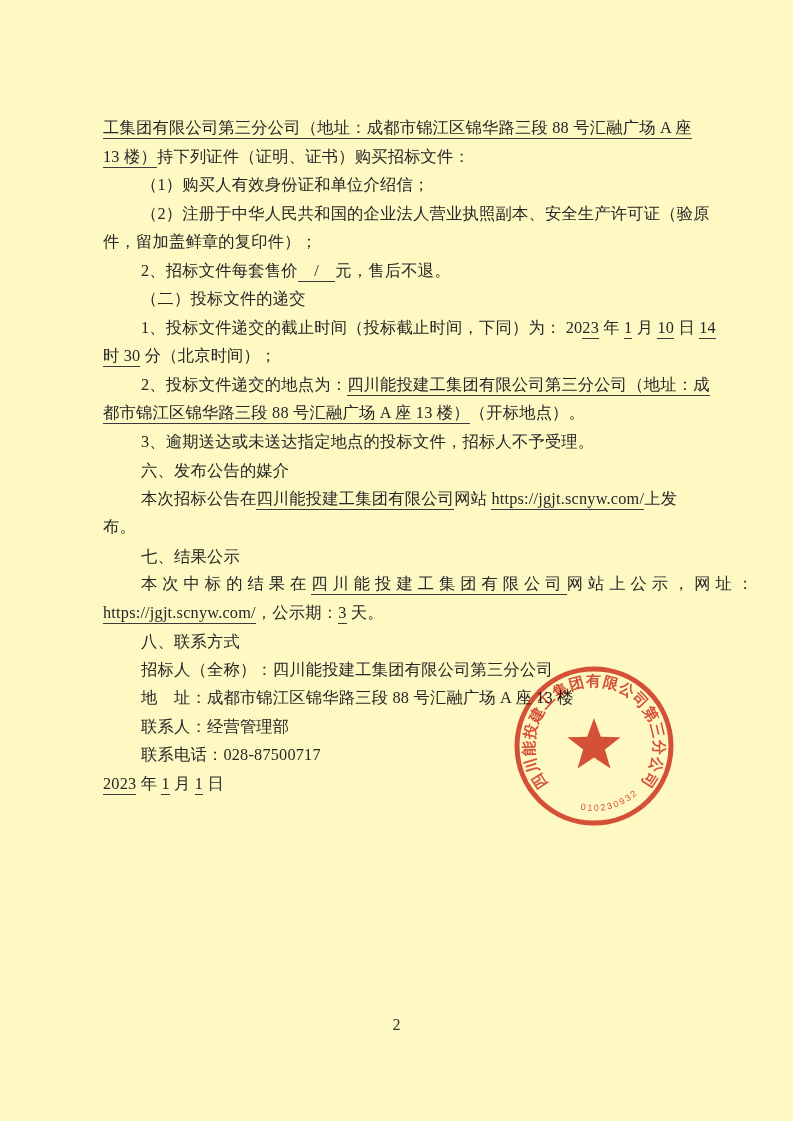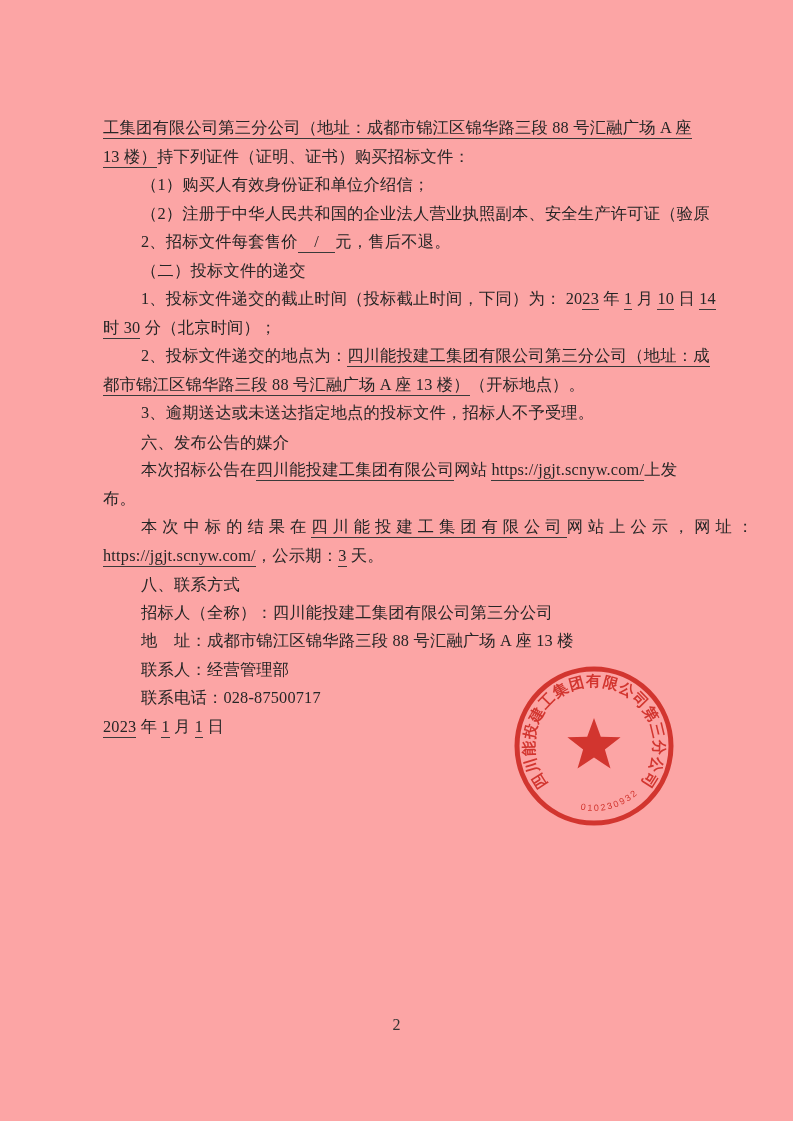--- a/index.html
+++ b/index.html
@@ -1,20 +1,20 @@
 <!DOCTYPE html>
 <html lang="zh"><head>
 <meta charset="utf-8">
 <style>
   html,body{margin:0;padding:0;background:#e8e8e8;}
   .page{
     position:relative;
     width:793px;height:1121px;
     margin:0 auto;
-    background:#fca5a5;
+    background:#fef9c3;
     overflow:hidden;
     font-family:"Liberation Serif","DejaVu Serif",serif;
     color:#262626;
   }
   .content{
     position:absolute;
     left:103px;top:114px;
     width:588px;
     font-size:16.3px;
     line-height:28.5px;
@@ -46,20 +46,21 @@
   <div class="content">
 
     <p><span class="u">工集团有限公司第三分公司（地址：成都市锦江区锦华路三段 88 号汇融广场 A 座</span></p>
 
     <p><span class="u">13 楼）</span><span>持下列证件（证明、证书）购买招标文件：</span></p>
 
     <p class="in"><span>（1）购买人有效身份证和单位介绍信；</span></p>
 
     <p class="in"><span>（2）注册于中华人民共和国的企业法人营业执照副本、安全生产许可证（验原</span></p>
 
+    <p><span>件，留加盖鲜章的复印件）；</span></p>
 
     <p class="in"><span>2、招标文件每套售价</span><span class="u">　/　</span><span>元，售后不退。</span></p>
 
 
     <p class="in"><span>（二）投标文件的递交</span></p>
 
     <p class="in"><span>1、投标文件递交的截止时间（投标截止时间，下同）为： 20</span><span class="u">23</span><span> 年 </span><span class="u">1</span><span> 月 </span><span class="u">10</span><span> 日 </span><span class="u">14</span></p>
 
     <p><span class="u">时 30</span><span> 分（北京时间）；</span></p>
 
@@ -68,20 +69,21 @@
     <p><span class="u">都市锦江区锦华路三段 88 号汇融广场 A 座 13 楼）</span><span>（开标地点）。</span></p>
 
     <p class="in"><span>3、逾期送达或未送达指定地点的投标文件，招标人不予受理。</span></p>
 
     <p class="in hd"><span>六、发布公告的媒介</span></p>
 
     <p class="in"><span>本次招标公告在</span><span class="u">四川能投建工集团有限公司</span><span>网站 </span><span class="u">https://jgjt.scnyw.com/</span><span>上发</span></p>
 
     <p><span>布。</span></p>
 
+    <p class="in hd"><span>七、结果公示</span></p>
 
     <p class="in spread"><span>本次中标的结果在</span><span class="u">四川能投建工集团有限公司</span><span>网站上公示，网址：</span></p>
 
     <p><span class="u">https://jgjt.scnyw.com/</span><span>，公示期：</span><span class="u">3</span><span> 天。</span></p>
 
     <p class="in hd"><span>八、联系方式</span></p>
 
     <p class="in"><span>招标人（全称）：四川能投建工集团有限公司第三分公司</span></p>
 
     <p class="in"><span>地　址：成都市锦江区锦华路三段 88 号汇融广场 A 座 13 楼</span></p>

